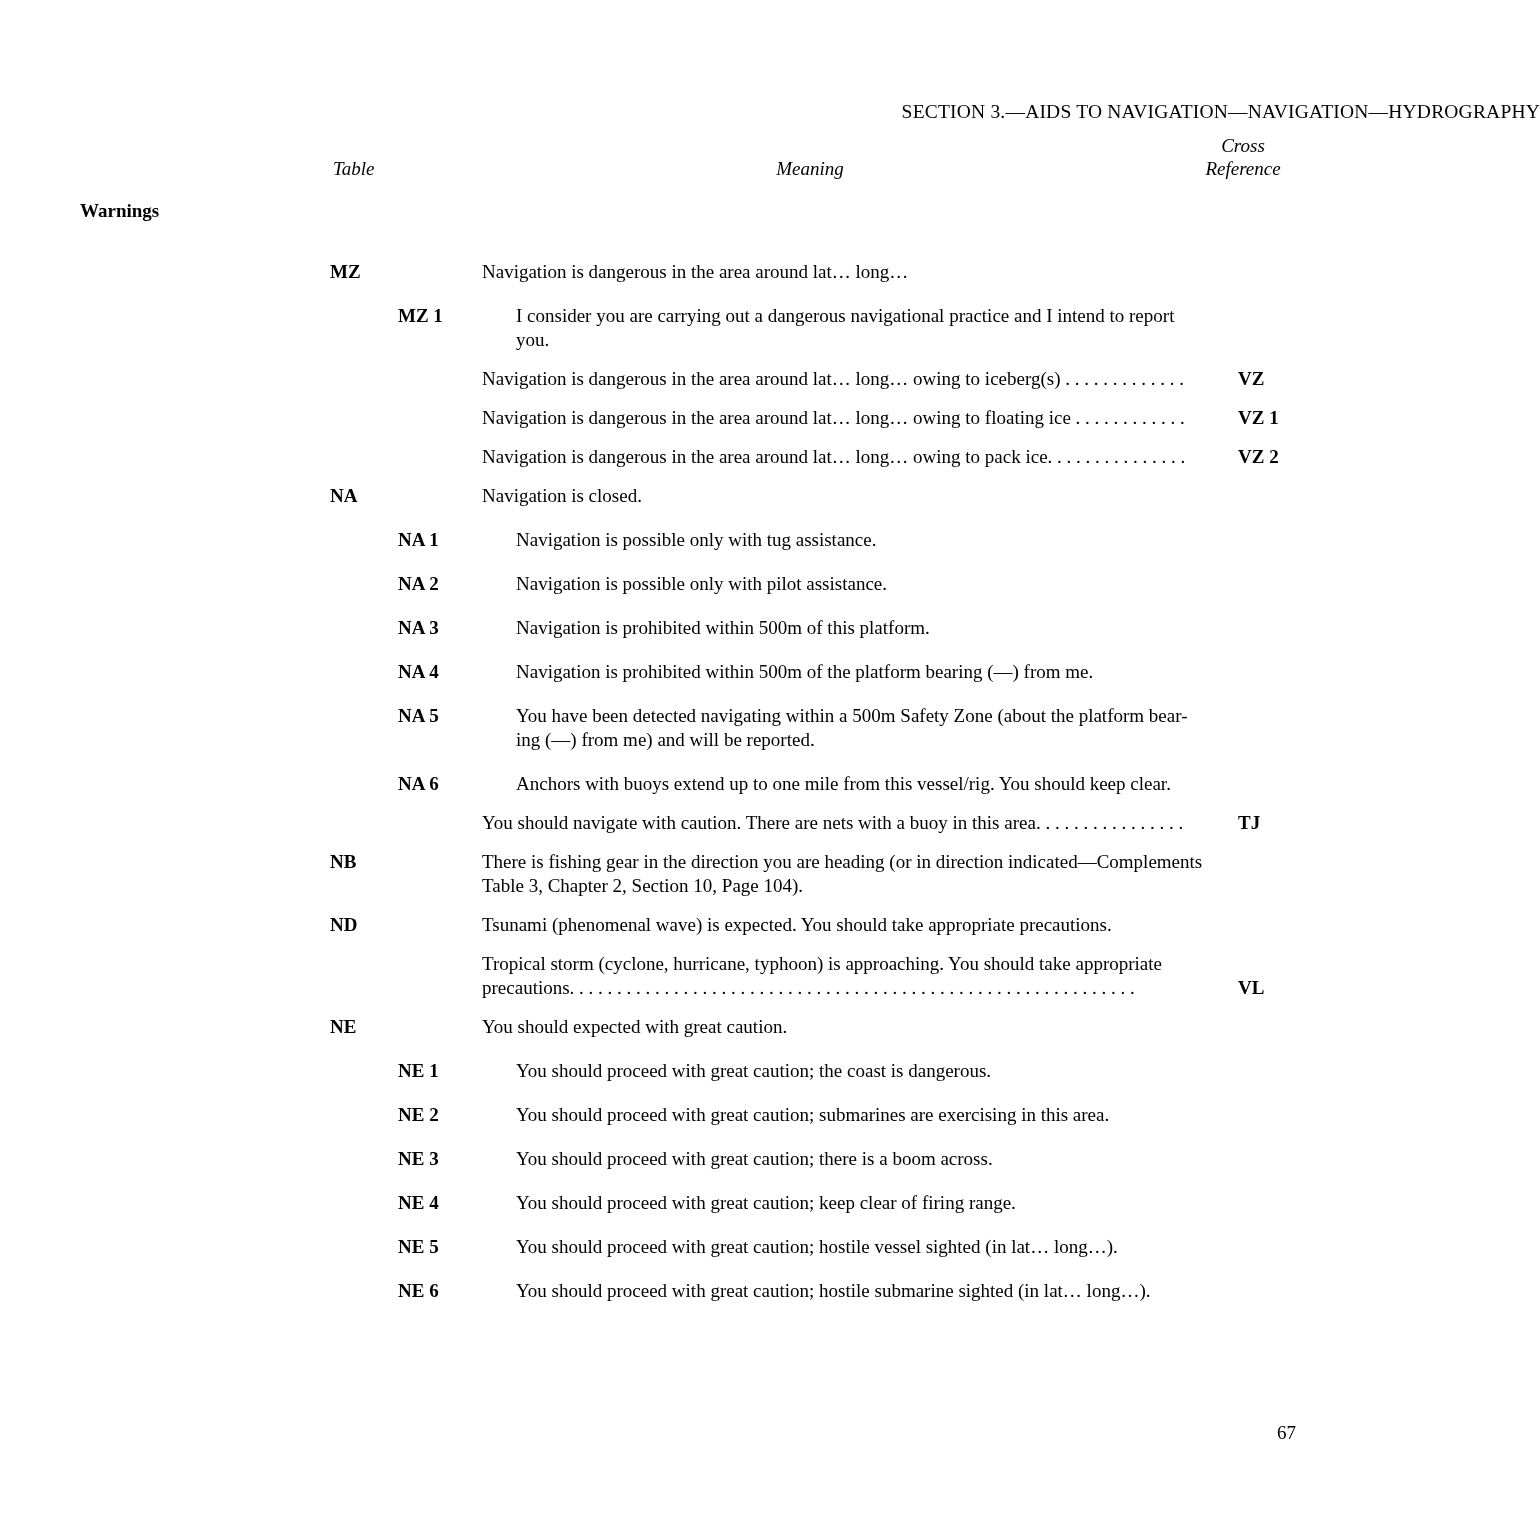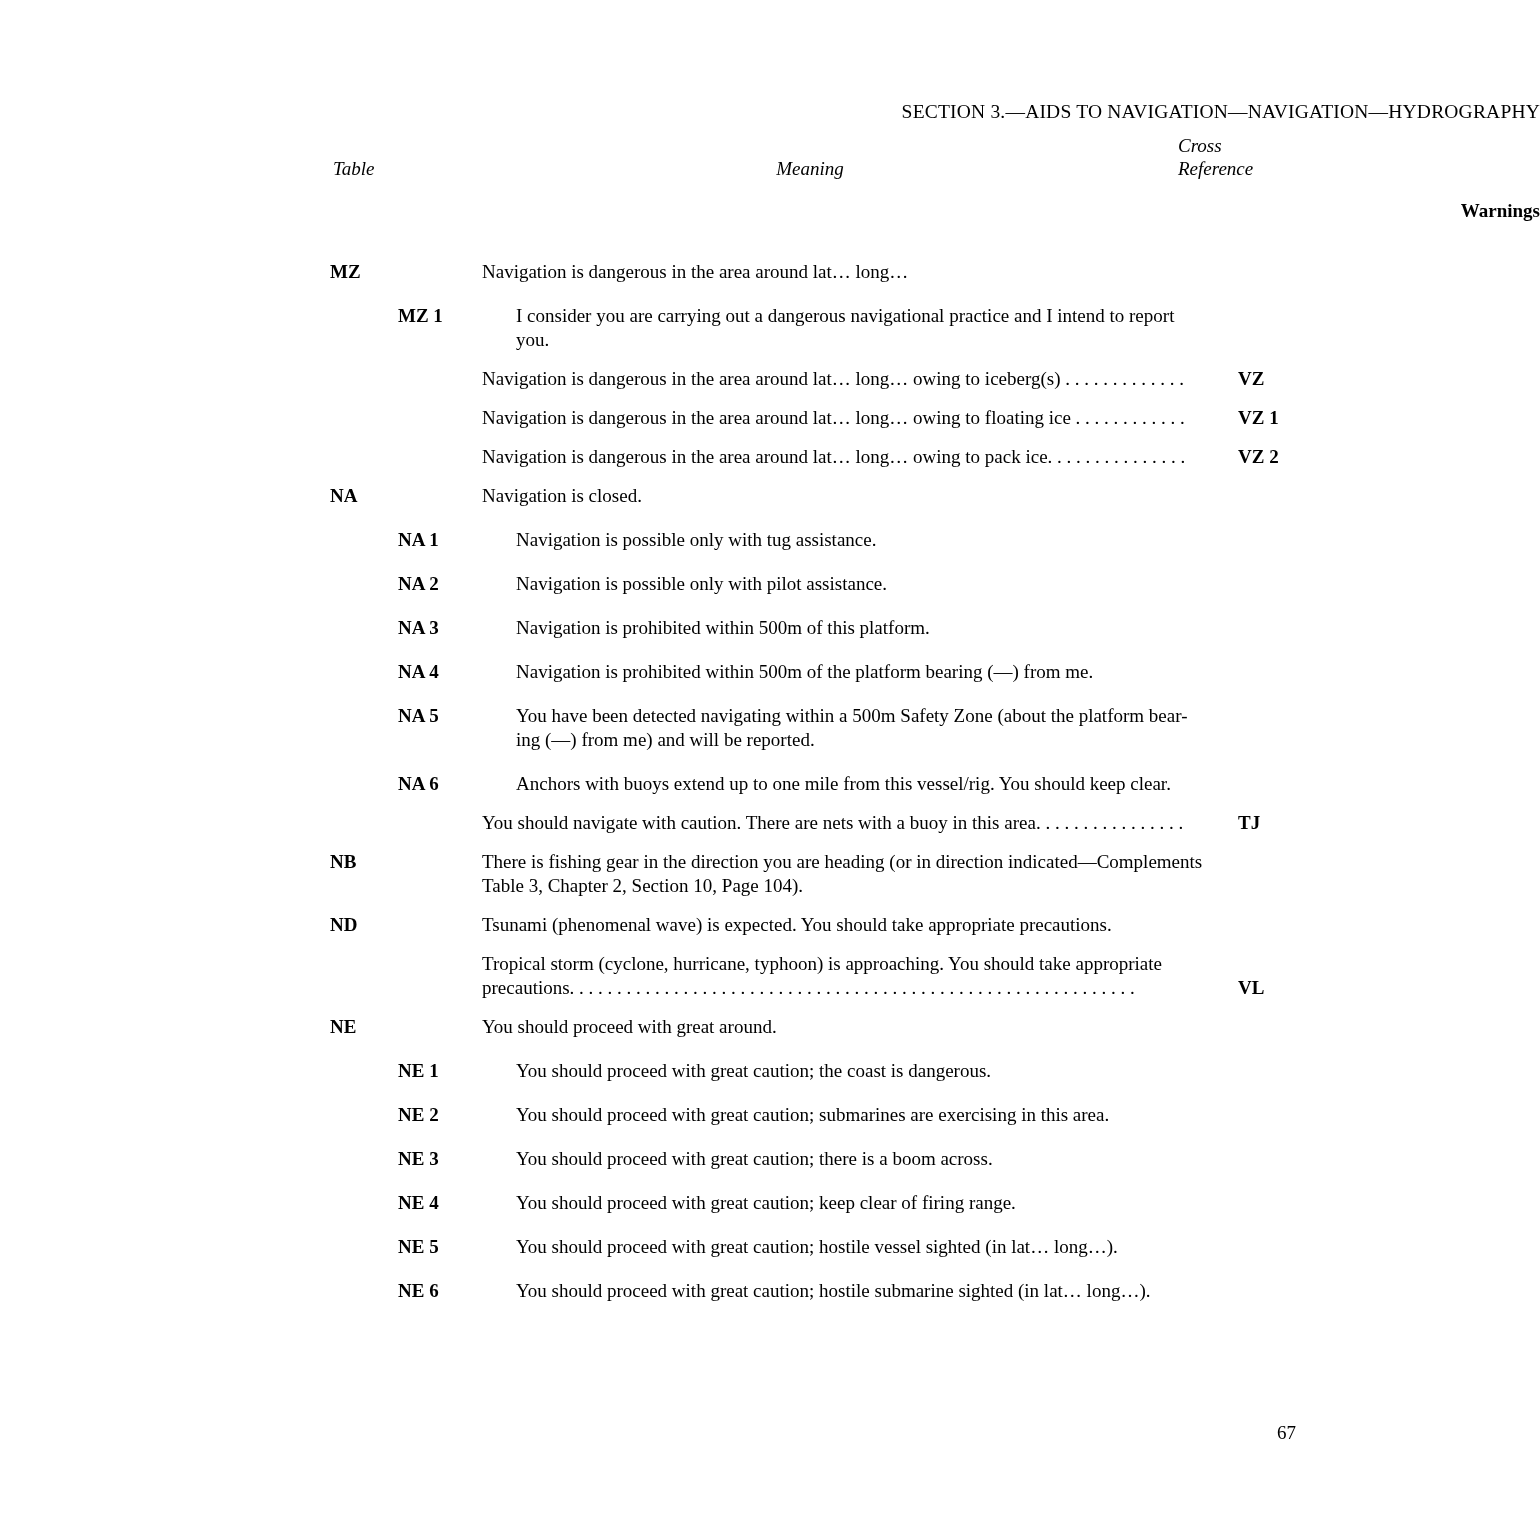--- a/index.html
+++ b/index.html
@@ -26,26 +26,27 @@
     position: absolute; top: 158px; left: 333px;
     font-style: italic;
   }
   .meaning-head {
     position: absolute; top: 158px; left: 80px; width: 1460px;
     text-align: center;
     font-style: italic;
   }
   .cross-head {
     position: absolute; top: 134px; left: 1178px; width: 130px;
+    text-align: center;
     font-style: italic;
     line-height: 23px;
   }
   .group-heading {
     position: absolute; top: 200px; left: 80px; width: 1460px;
-    text-align: right;
+    text-align: left;
     font-weight: bold;
   }
   .entries {
     position: absolute; top: 260px; left: 0; width: 1540px;
   }
   .entry { position: relative; margin-bottom: 15px; }
   .entry .code {
     position: absolute; left: 330px; top: 0;
     font-weight: bold;
     line-height: 24px;
@@ -151,21 +152,21 @@
         <span class="code">ND</span>
         <div class="meaning">Tsunami (phenomenal wave) is expected. You should take appropriate precautions.</div>
       </div>
       <div class="entry">
         <div class="meaning">Tropical storm (cyclone, hurricane, typhoon) is approaching. You should take appropriate
 precautions. . . . . . . . . . . . . . . . . . . . . . . . . . . . . . . . . . . . . . . . . . . . . . . . . . . . . . . . . . . .</div>
         <span class="ref">VL</span>
       </div>
       <div class="entry">
         <span class="code">NE</span>
-        <div class="meaning">You should proceed with great around.</div>
+        <div class="meaning">You should expected with great caution.</div>
       </div>
       <div class="entry sub">
         <span class="code">NE 1</span>
         <div class="meaning">You should proceed with great caution; the coast is dangerous.</div>
       </div>
       <div class="entry sub">
         <span class="code">NE 2</span>
         <div class="meaning">You should proceed with great caution; submarines are exercising in this area.</div>
       </div>
       <div class="entry sub">

